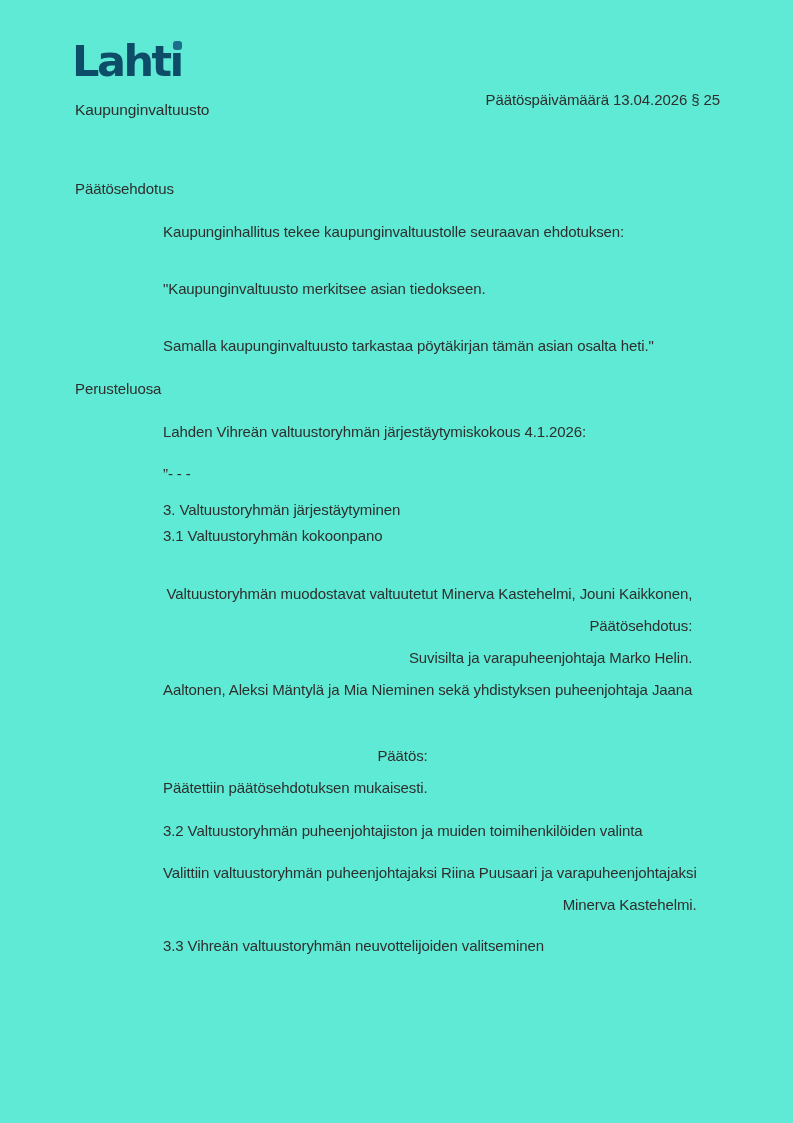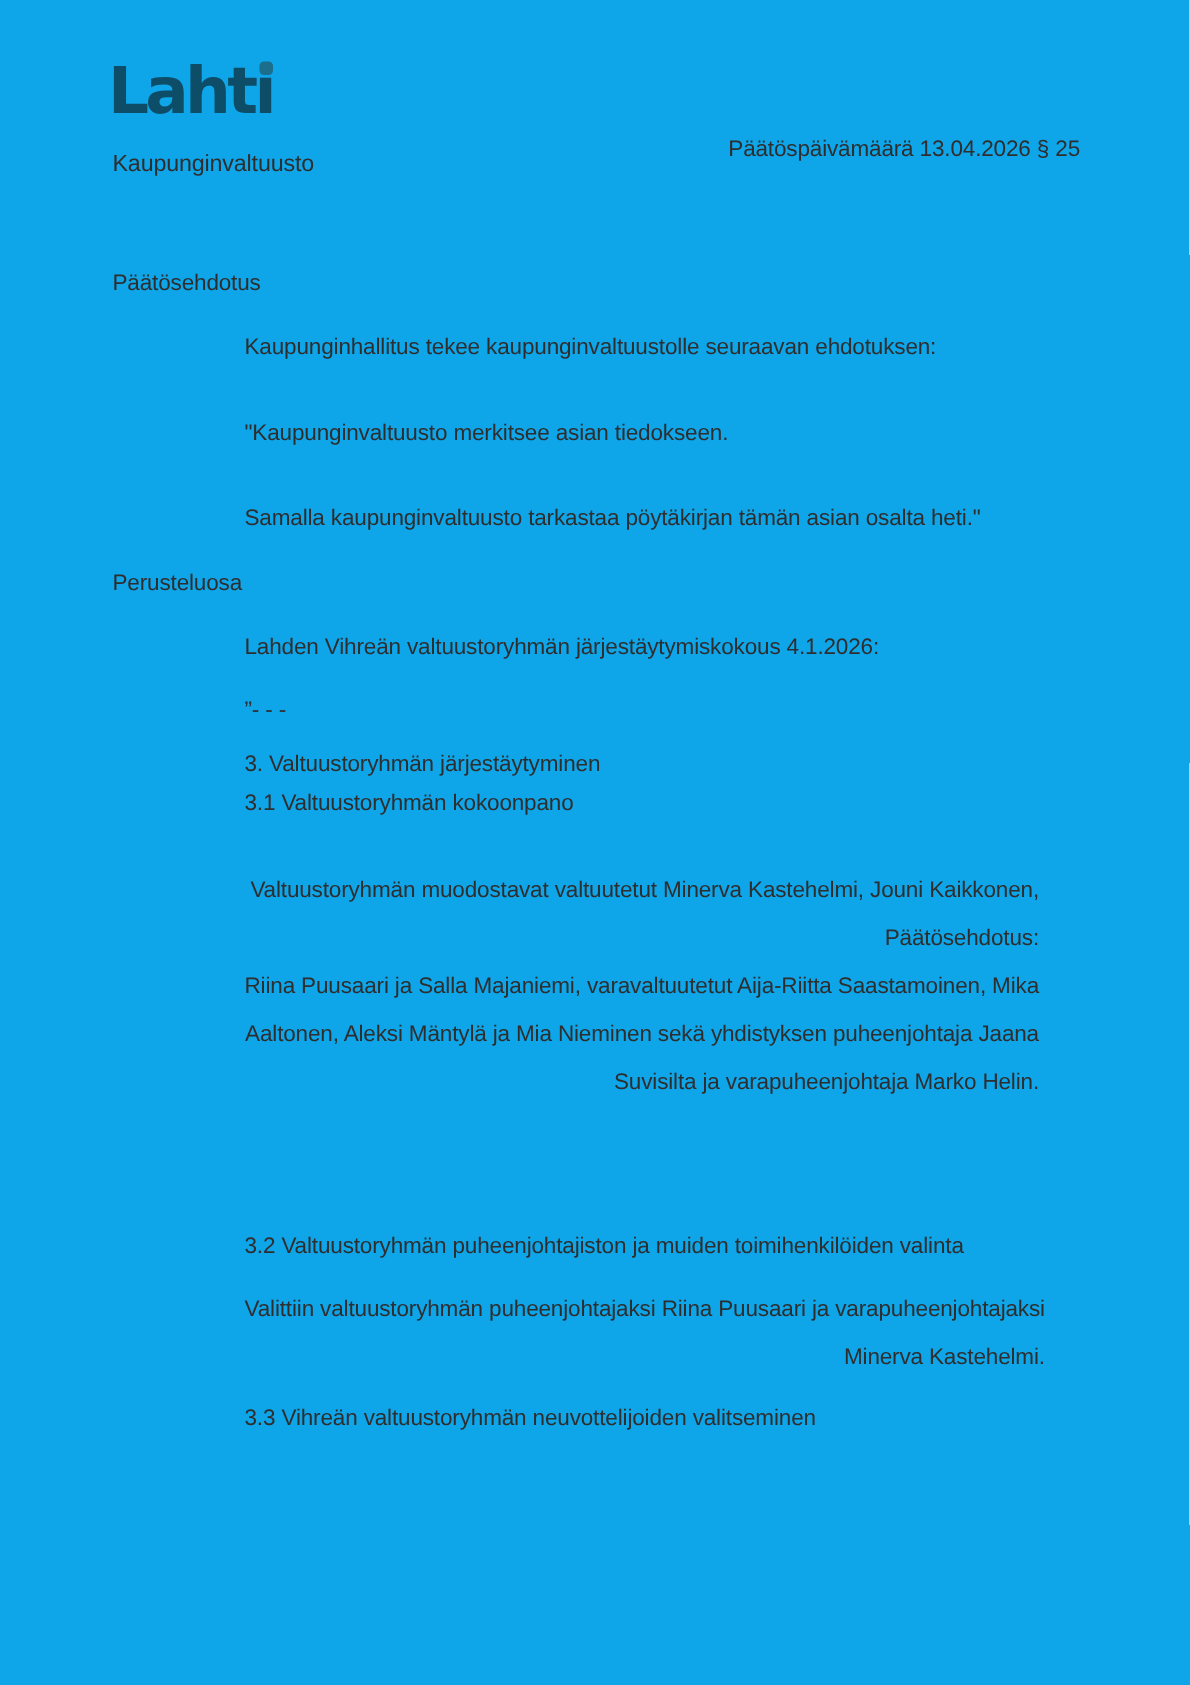--- a/index.html
+++ b/index.html
@@ -4,21 +4,21 @@
 <style>
   html, body {
     margin: 0;
     padding: 0;
     background: #ffffff;
   }
   .page {
     position: relative;
     width: 793px;
     height: 1123px;
-    background: #0ea5e9;
+    background: #5eead4;
     overflow: hidden;
     font-family: "Liberation Sans", sans-serif;
     color: #2e2e2e;
     font-size: 15px;
     letter-spacing: -0.1px;
   }
   
   .logo {
     position: absolute;
     left: 72px;
@@ -89,25 +89,28 @@
 
   <div class="blk margin-label" style="top:373px">Perusteluosa</div>
   <div class="blk indent" style="top:416px">Lahden Vihreän valtuustoryhmän järjestäytymiskokous 4.1.2026:</div>
   <div class="blk indent" style="top:458px">”- - -</div>
   <div class="blk indent bold" style="top:494px">3. Valtuustoryhmän järjestäytyminen</div>
   <div class="blk indent" style="top:520px">3.1 Valtuustoryhmän kokoonpano</div>
 
   <div class="blk indent" style="top:578px">
     <div class="line">Valtuustoryhmän muodostavat valtuutetut Minerva Kastehelmi, Jouni Kaikkonen,</div>
     <div class="line">Päätösehdotus:</div>
-    <div class="line">Riina Puusaari ja Salla Majaniemi, varavaltuutetut Aija-Riitta Saastamoinen, Mika</div>
+    <div class="line">Suvisilta ja varapuheenjohtaja Marko Helin.</div>
     <div class="line">Aaltonen, Aleksi Mäntylä ja Mia Nieminen sekä yhdistyksen puheenjohtaja Jaana</div>
-    <div class="line">Suvisilta ja varapuheenjohtaja Marko Helin.</div>
   </div>
 
+  <div class="blk indent" style="top:740px">
+    <div class="line">Päätös:</div>
+    <div class="line">Päätettiin päätösehdotuksen mukaisesti.</div>
+  </div>
 
   <div class="blk indent" style="top:815px">3.2 Valtuustoryhmän puheenjohtajiston ja muiden toimihenkilöiden valinta</div>
 
   <div class="blk indent" style="top:857px">
     <div class="line">Valittiin valtuustoryhmän puheenjohtajaksi Riina Puusaari ja varapuheenjohtajaksi</div>
     <div class="line">Minerva Kastehelmi.</div>
   </div>
 
   <div class="blk indent" style="top:930px">3.3 Vihreän valtuustoryhmän neuvottelijoiden valitseminen</div>
 

